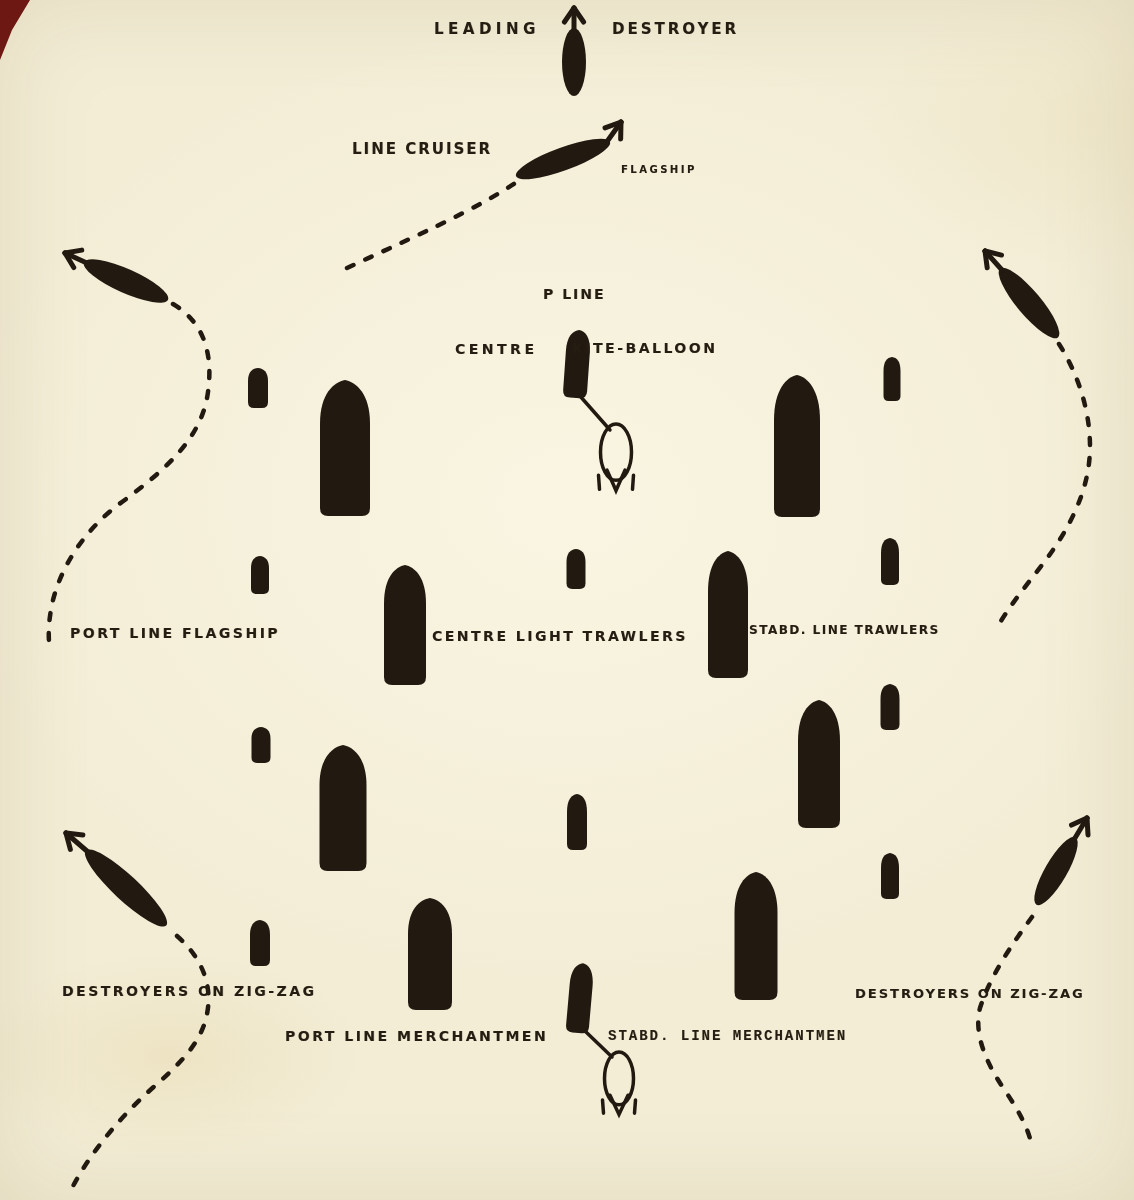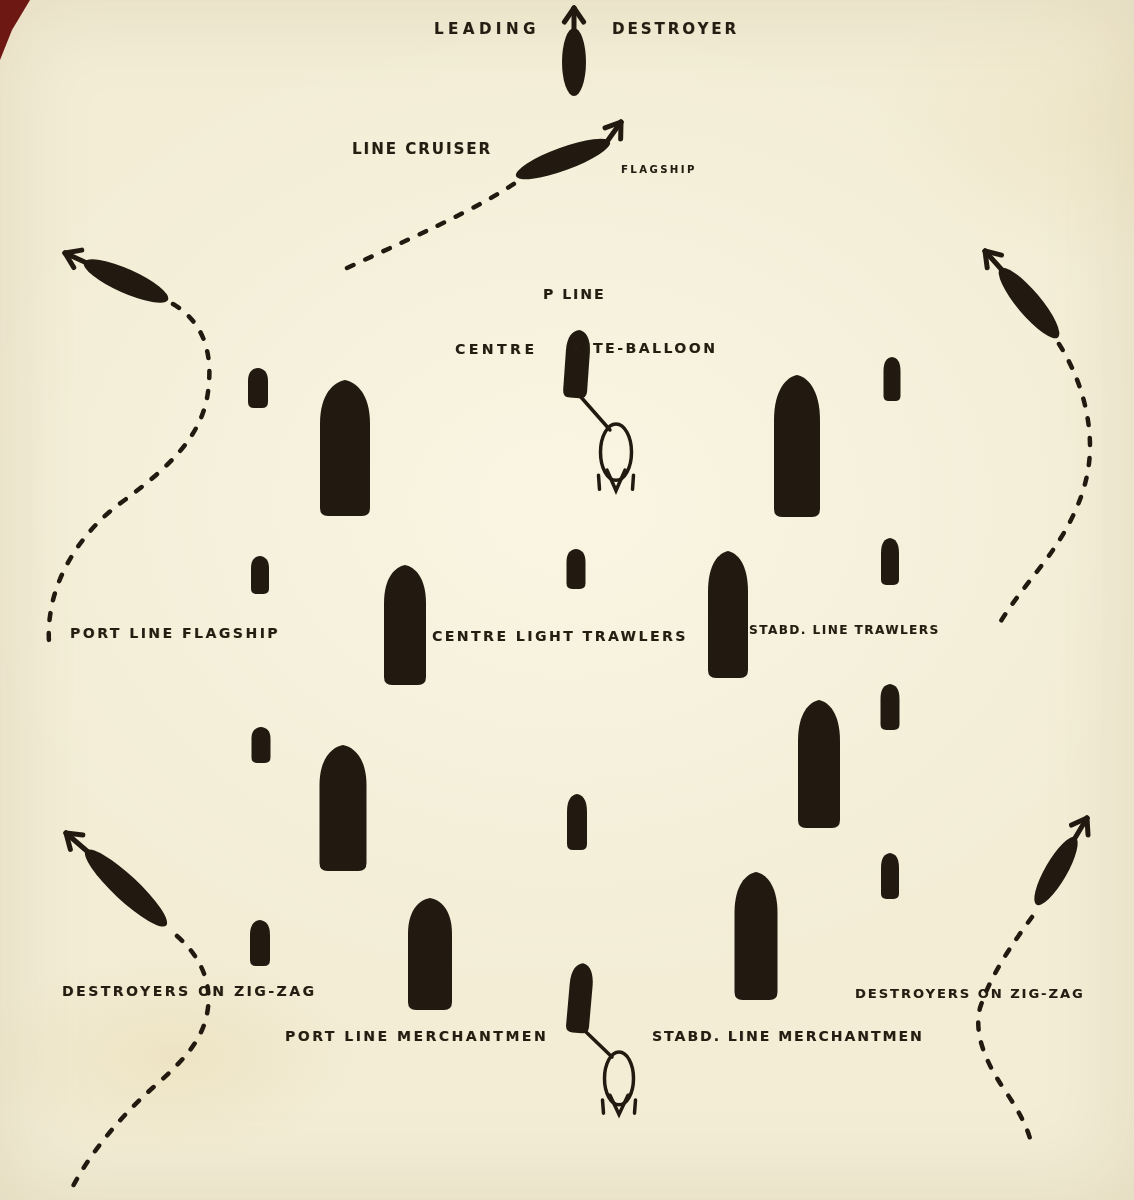--- a/index.html
+++ b/index.html
@@ -100,16 +100,16 @@
       <div class="lbl" style="left: 352px; top: 142px; font-size: 15px; letter-spacing: 2px;">LINE CRUISER</div>
       <div class="lbl" style="left: 621px; top: 145px; font-size: 10px; letter-spacing: 2.5px; margin-top: 20px;">FLAGSHIP</div>
       <div class="lbl" style="left: 543px; top: 287px; font-size: 14px; letter-spacing: 2px;">P LINE</div>
       <div class="lbl" style="left: 455px; top: 342px; font-size: 14px; letter-spacing: 3.5px;">CENTRE</div>
       <div class="lbl" style="left: 572px; top: 341px; font-size: 14px; letter-spacing: 2.5px;">KITE-BALLOON</div>
       <div class="lbl" style="left: 70px; top: 626px; font-size: 14px; letter-spacing: 2.5px;">PORT LINE FLAGSHIP</div>
       <div class="lbl" style="left: 432px; top: 629px; font-size: 14px; letter-spacing: 2.5px;">CENTRE LIGHT TRAWLERS</div>
       <div class="lbl" style="left: 749px; top: 624px; font-size: 12px; letter-spacing: 1.5px;">STABD. LINE TRAWLERS</div>
       <div class="lbl" style="left: 62px; top: 984px; font-size: 14px; letter-spacing: 2.5px;">DESTROYERS ON ZIG-ZAG</div>
       <div class="lbl" style="left: 285px; top: 1029px; font-size: 14px; letter-spacing: 2.5px;">PORT LINE MERCHANTMEN</div>
-      <div class="lbl" style="left: 652px; top: 1029px; font-size: 14px; letter-spacing: 2px;">STABD. LINE MERCHANTMEN</div>
+      <div class="lbl" style="left: 608px; top: 1029px; font-size: 14px; letter-spacing: 2px; font-family: Liberation Mono, monospace;">STABD. LINE MERCHANTMEN</div>
       <div class="lbl" style="left: 855px; top: 987px; font-size: 13px; letter-spacing: 2px;">DESTROYERS ON ZIG-ZAG</div>
     </div>
 </div>
 
 </body></html>

